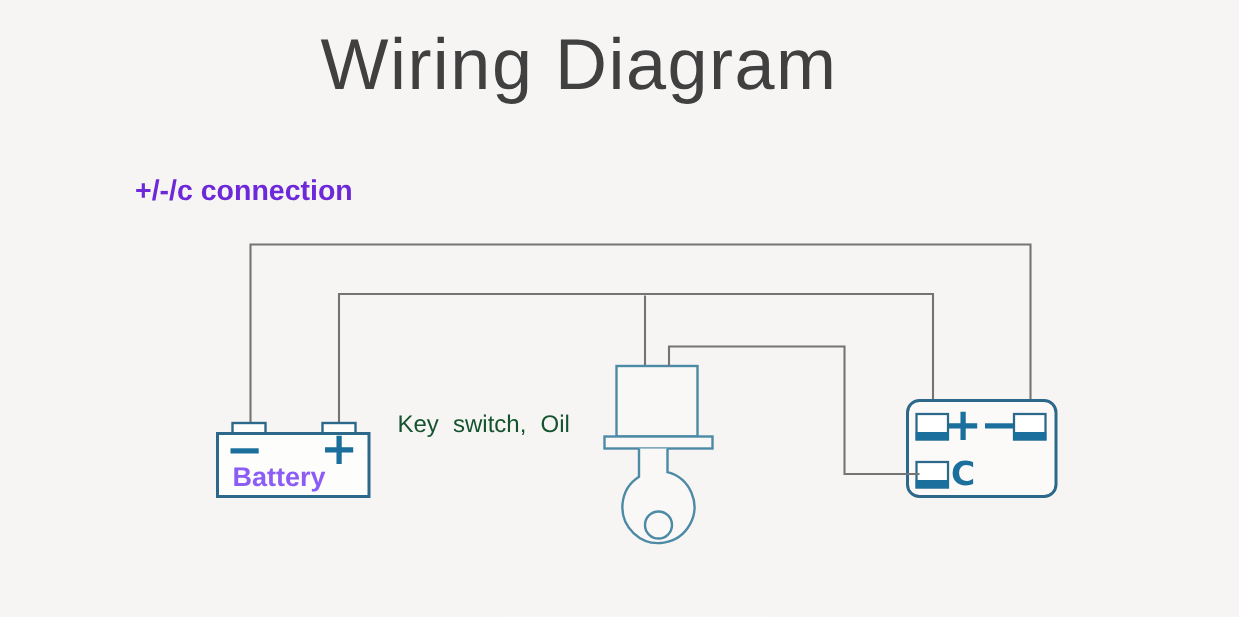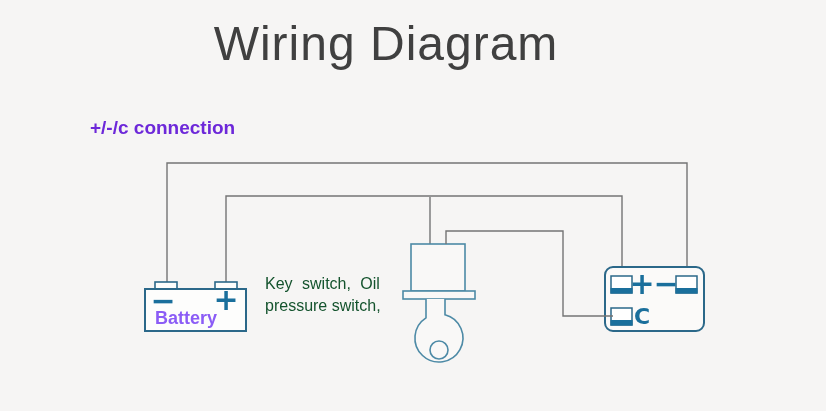--- a/index.html
+++ b/index.html
@@ -88,20 +88,19 @@
 
     <path d="M446,244 V231 H563 V316 H613" stroke="#747474" stroke-width="1.4" fill="none"></path>
   </svg>
 
   <div class="sym batt-minus">−</div>
   <div class="sym batt-plus">+</div>
   <div class="batt-label">Battery</div>
 
   <div class="note">
     <div class="l1">Key switch, Oil</div>
-    <div class="l2">pressure switch,</div>
   </div>
 
   <div class="sym dev-plus">+</div>
   <div class="sym dev-minus">−</div>
   <div class="sym dev-c">C</div>
 
 </div>
 
 </body></html>

